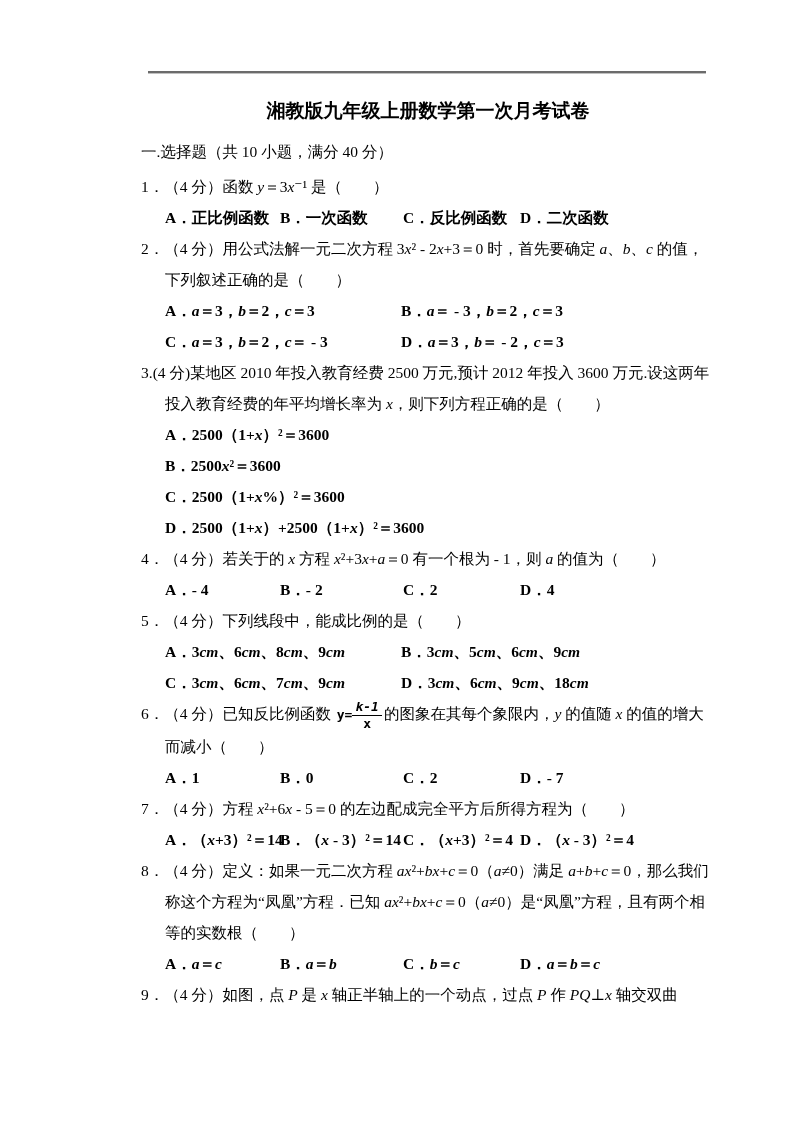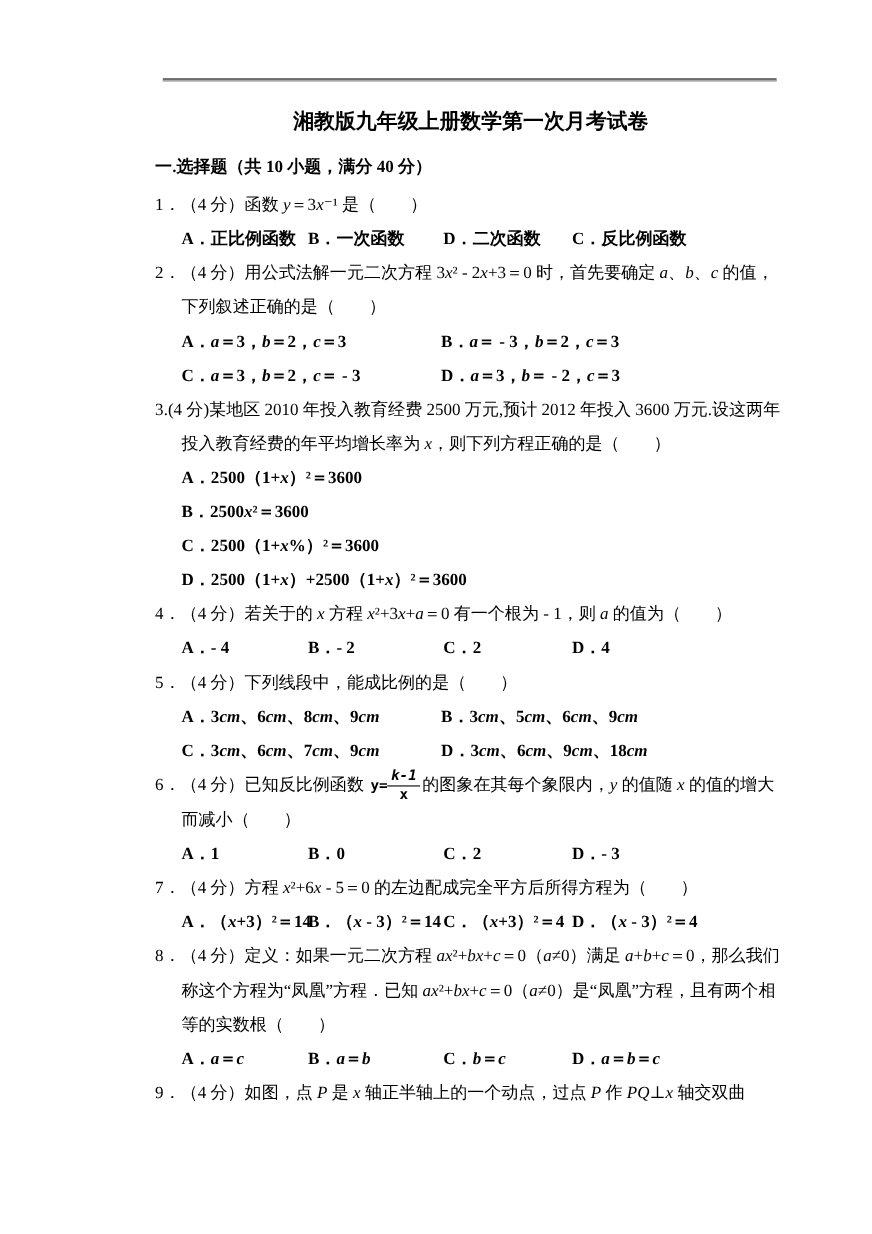--- a/index.html
+++ b/index.html
@@ -29,21 +29,21 @@
     width: 574px;
   }
   .title {
     text-align: center;
     font-weight: bold;
     font-size: 19px;
     line-height: 30px;
     margin: 0 0 10px 0;
   }
   .section-heading {
-    font-weight: bold;
+    font-weight: normal;
     font-size: 15.5px;
     line-height: 31px;
     margin: 0 0 4px 0;
   }
   .question { font-size: 15.5px; }
   .q-stem {
     line-height: 31px;
     padding-left: 24px;
     text-indent: -24px;
   }
@@ -104,22 +104,22 @@
   <div class="top-rule"></div>
   <div class="content">
     <div class="title">湘教版九年级上册数学第一次月考试卷</div>
     <div class="section-heading">一.选择题（共 10 小题，满分 40 分）</div>
     <div id="questions">
         <div class="question">
           <div class="q-stem">1．（4 分）函数 <i>y</i>＝3<i>x</i>⁻¹ 是（　　）</div>
           <div class="options opt-row4">
             <span class="opt">A．正比例函数</span>
             <span class="opt">B．一次函数</span>
+            <span class="opt">C．反比例函数</span>
             <span class="opt">D．二次函数</span>
-            <span class="opt">C．反比例函数</span>
           </div>
         </div>
         <div class="question">
           <div class="q-stem">2．（4 分）用公式法解一元二次方程 3<i>x</i>² - 2<i>x</i>+3＝0 时，首先要确定 <i>a</i>、<i>b</i>、<i>c</i> 的值，下列叙述正确的是（　　）</div>
           <div class="options opt-row2">
             <span class="opt">A．<i>a</i>＝3，<i>b</i>＝2，<i>c</i>＝3</span>
             <span class="opt">B．<i>a</i>＝ - 3，<i>b</i>＝2，<i>c</i>＝3</span>
             <span class="opt">C．<i>a</i>＝3，<i>b</i>＝2，<i>c</i>＝ - 3</span>
             <span class="opt">D．<i>a</i>＝3，<i>b</i>＝ - 2，<i>c</i>＝3</span>
           </div>
@@ -150,21 +150,21 @@
             <span class="opt">C．3<i>cm</i>、6<i>cm</i>、7<i>cm</i>、9<i>cm</i></span>
             <span class="opt">D．3<i>cm</i>、6<i>cm</i>、9<i>cm</i>、18<i>cm</i></span>
           </div>
         </div>
         <div class="question">
           <div class="q-stem">6．（4 分）已知反比例函数 <span class="eq"><span>y=</span><span class="frac"><span class="num">k-1</span><span class="den">x</span></span></span>的图象在其每个象限内，<i>y</i> 的值随 <i>x</i> 的值的增大而减小（　　）</div>
           <div class="options opt-row4">
             <span class="opt">A．1</span>
             <span class="opt">B．0</span>
             <span class="opt">C．2</span>
-            <span class="opt">D．- 3</span>
+            <span class="opt">D．- 7</span>
           </div>
         </div>
         <div class="question">
           <div class="q-stem">7．（4 分）方程 <i>x</i>²+6<i>x</i> - 5＝0 的左边配成完全平方后所得方程为（　　）</div>
           <div class="options opt-row4">
             <span class="opt">A．（<i>x</i>+3）²＝14</span>
             <span class="opt">B．（<i>x</i> - 3）²＝14</span>
             <span class="opt">C．（<i>x</i>+3）²＝4</span>
             <span class="opt">D．（<i>x</i> - 3）²＝4</span>
           </div>

